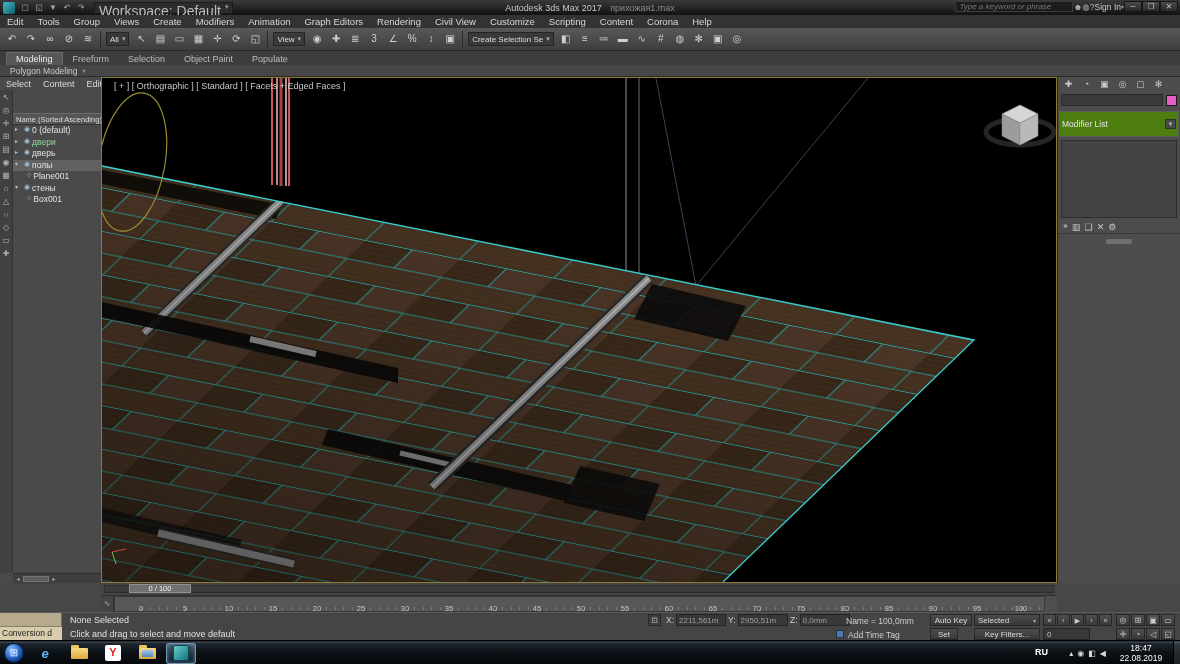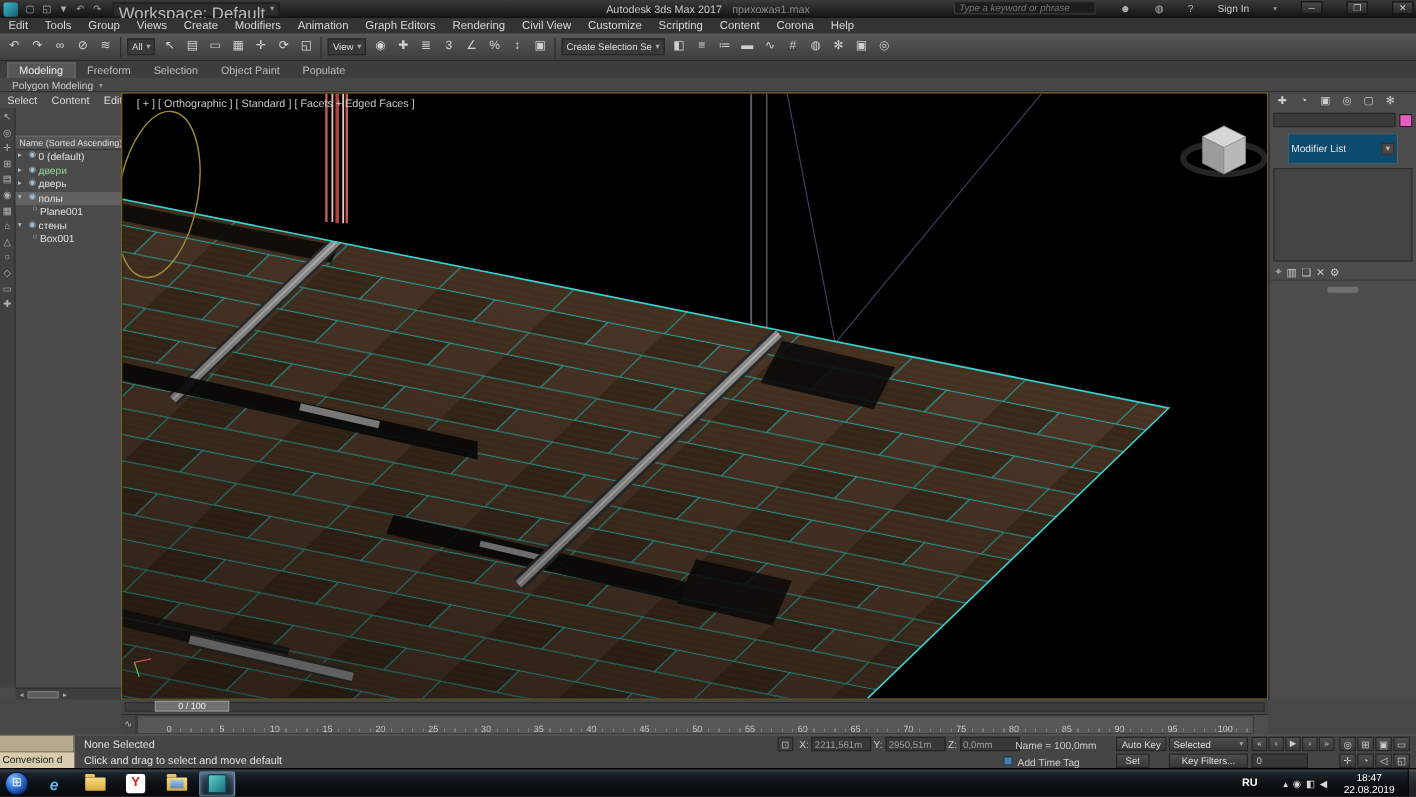--- a/index.html
+++ b/index.html
@@ -11,21 +11,21 @@
             display:flex;align-items:center;font-size:9px;color:#bbb}
   .max-logo{width:12px;height:12px;margin:0 3px;background:linear-gradient(135deg,#3fb8ca,#135f6e);border-radius:2px}
   .qat{display:flex}
   .qbtn{width:14px;text-align:center;font-size:8px;color:#a8a8a8}
   .workspace{display:flex;align-items:flex-start;gap:4px;font-size:14px;margin-left:6px;height:12px;
              background:#2c2c2c;border:1px solid #1b1b1b;padding:0 4px}
   .workspace::after{content:"▾";font-size:7px;color:#999}
   .win-title{position:absolute;left:0;right:0;text-align:center;pointer-events:none;font-size:9px}
   .win-title .app{color:#c9c9c9}
   .win-title .file{color:#8b8b8b;margin-left:6px}
-  .tb-right{position:absolute;right:2px;top:1px;display:flex;align-items:center;gap:20px}
+  .tb-right{position:absolute;right:2px;top:1px;display:flex;align-items:center;gap:0}
   .search-box{width:118px;height:11px;background:#1c1c1c;border:1px solid #3a3a3a;color:#bbb;
               font-size:8px;font-style:italic;padding:0 3px;font-family:"Liberation Sans",sans-serif}
   .search-box::placeholder{color:#777}
   .hicon{font-size:8.5px;color:#b5b5b5}
   .signin{font-size:8.5px;color:#cfcfcf}
   .caret{font-size:6px;color:#999}
   .wbtn{width:18px;height:11px;font-size:7.5px;text-align:center;line-height:10px;color:#ccc;
         background:linear-gradient(#4a4a4a,#282828);border:1px solid #161616}
   
   .menubar{position:absolute;top:15px;left:0;right:0;height:13px;background:#333;display:flex;
@@ -76,21 +76,21 @@
   .viewport{position:absolute;left:101px;top:77px;width:956px;height:506px;background:#000;
             border:1px solid #8d7a33}
   
   .command-panel{position:absolute;left:1057px;top:77px;width:123px;height:506px;background:#4c4c4c;
                  border-left:1px solid #262626}
   .cp-tabs{display:flex;height:15px;align-items:center;padding:1px 2px;gap:1px}
   .cp-tab{width:17px;height:13px;text-align:center;line-height:13px;font-size:9px;color:#ccc}
   .cp-name-row{display:flex;align-items:center;gap:3px;padding:2px 3px}
   .cp-name-field{flex:1;height:12px;background:#3a3a3a;border:1px solid #2a2a2a}
   .cp-swatch{width:11px;height:11px;background:#e85fc4;border:1px solid #1c1c1c}
-  .cp-modlist{margin:3px 15px 0;height:13px;background:#0c4a6e;border:1px solid #5d5d5d;display:flex;
+  .cp-modlist{margin:3px 1px 0;height:13px;background:#4d7c0f;border:1px solid #5d5d5d;display:flex;
               align-items:center;justify-content:space-between;font-size:8.5px;color:#e4e4e4;padding:12px 2px}
   .cp-modlist .arrowbox{width:11px;text-align:center;font-size:7px;color:#bbb;background:#4a4a4a;border:1px solid #303030}
   .cp-stack{margin:3px 3px 0;height:78px;background:#434343;border:1px solid #2d2d2d}
   .cp-stacktb{margin-top:2px;height:14px;display:flex;align-items:center;gap:4px;padding:0 5px;
               border-bottom:1px solid #3a3a3a}
   .sbtn{font-size:9px;color:#c8c8c8}
   .cp-scrollnub{margin:5px auto 0;width:26px;height:5px;background:#707070;border-radius:2px}
   
   .time-slider{position:absolute;left:101px;top:583px;width:956px;height:13px;background:#454545;
                border-bottom:1px solid #2d2d2d}

